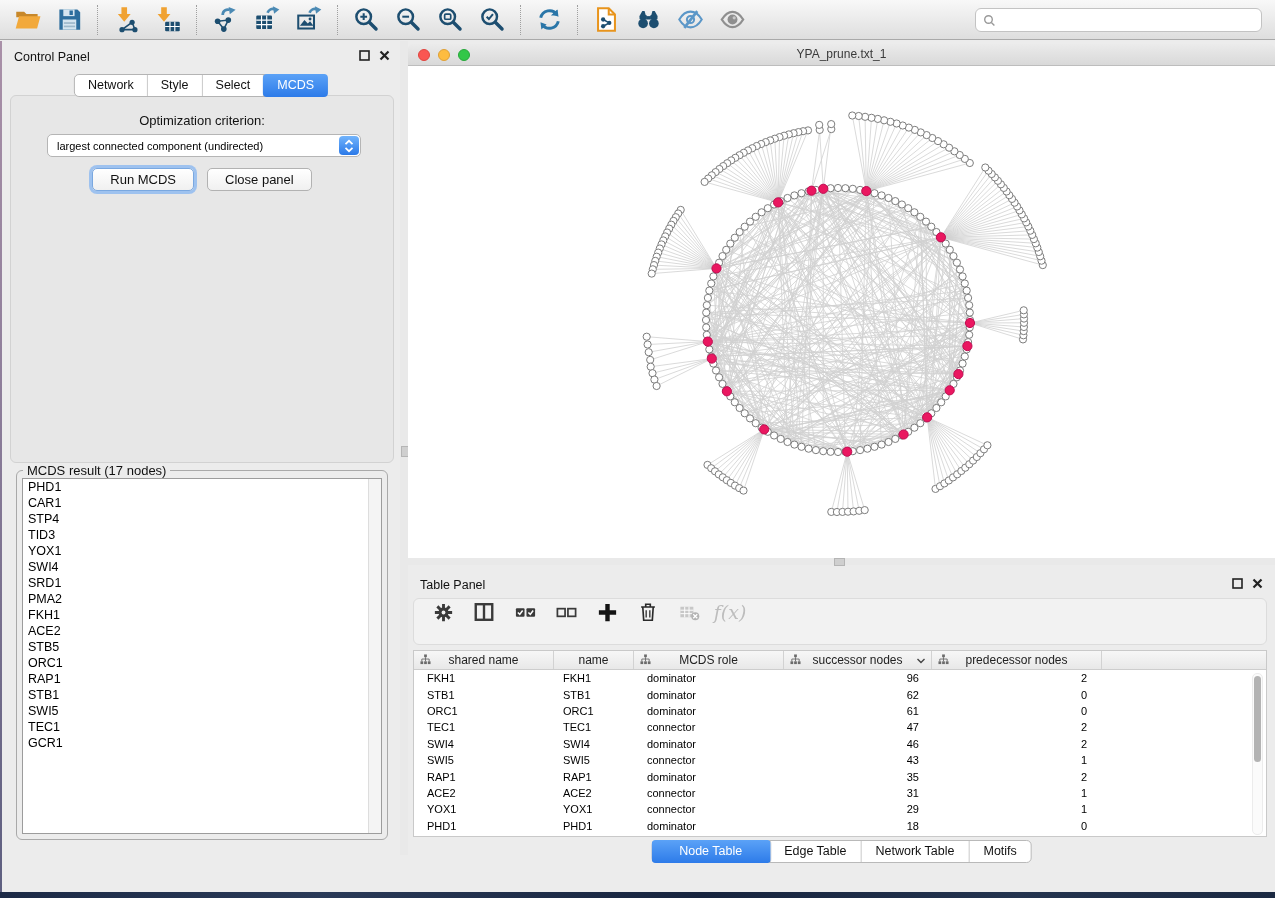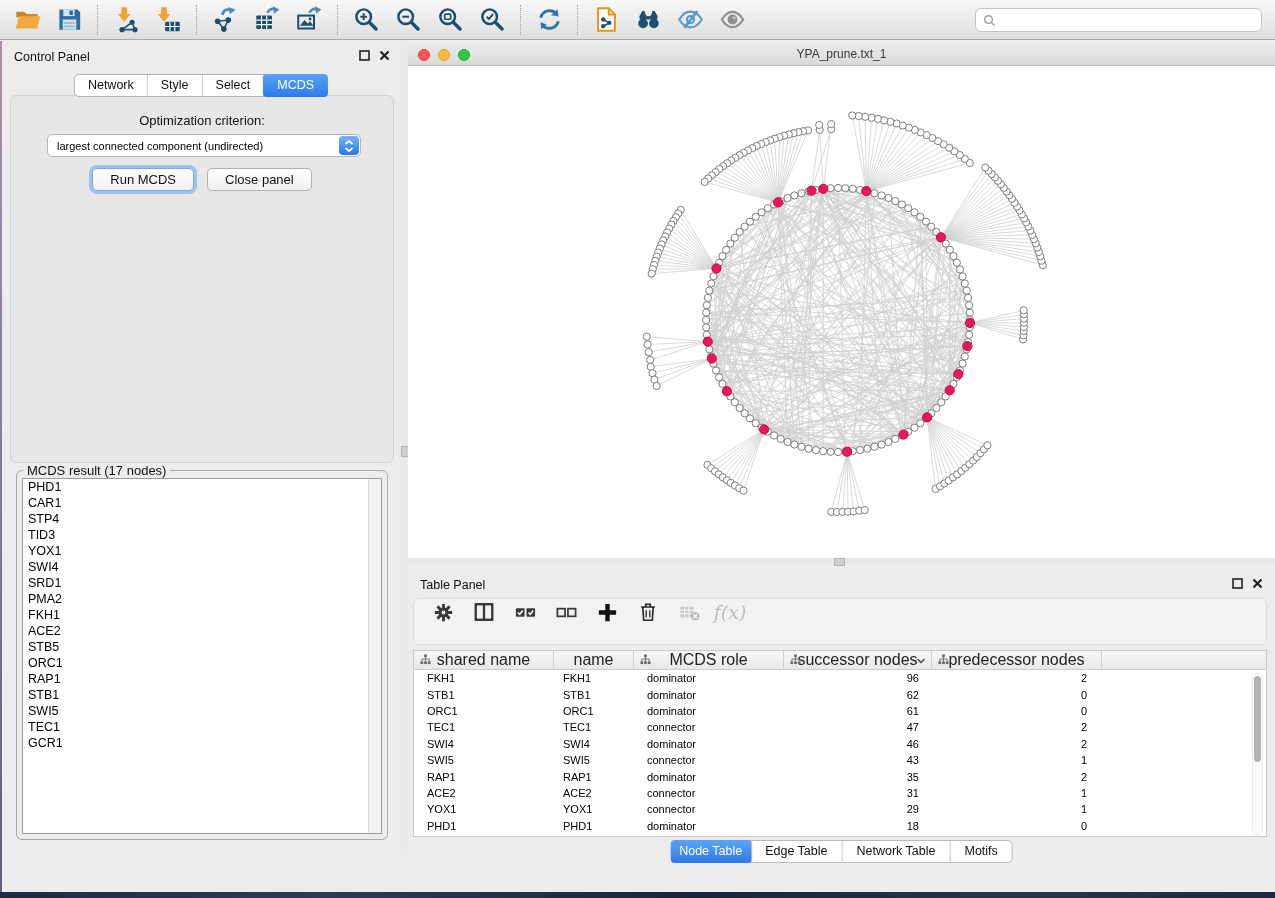--- a/index.html
+++ b/index.html
@@ -70,35 +70,35 @@
 
   
   .table-panel{position:absolute;left:408px;top:571px;width:867px;height:290px;background:#ececec;}
   .tp-toolbar{position:absolute;left:5px;top:27px;width:854px;height:47px;background:#f2f2f2;
     border:1px solid #dcdcdc;border-radius:6px;display:flex;align-items:flex-start;padding-left:16px;box-sizing:border-box;gap:15px;}
   .tp-icon{width:26px;height:26px;display:flex;align-items:center;justify-content:center;}
   .fx{font-family:"DejaVu Serif",serif;font-style:italic;color:#bdbdbd;font-size:19px;}
   .node-table{position:absolute;left:5px;top:79px;width:854px;height:187px;background:#fff;
     border:1px solid #c9c9c9;box-sizing:border-box;overflow:hidden;}
   .nt-header{display:flex;height:18px;background:linear-gradient(#f7f7f7,#e8e8e8);border-bottom:1px solid #cdcdcd;}
-  .nt-h{position:relative;display:flex;align-items:center;justify-content:center;font-size:16px;color:#222;
+  .nt-h{position:relative;display:flex;align-items:center;justify-content:center;font-size:12px;color:#222;
     border-right:1px solid #d2d2d2;box-sizing:border-box;gap:4px;}
   .nt-h .tree{position:absolute;left:6px;top:3px;}
   .nt-row{display:flex;height:16.4px;align-items:center;}
   .nt-c{font-size:11px;color:#000;box-sizing:border-box;}
   .w0{width:140px;} .w1{width:80px;} .w2{width:150px;} .w3{width:148px;} .w4{width:170px;}
   .a-l12{padding-left:13px;text-align:left;} .a-l8{padding-left:9px;text-align:left;}
   .a-r12{padding-right:13px;text-align:right;} .a-r14{padding-right:15px;text-align:right;}
   .nt-scroll{position:absolute;right:3px;top:22px;width:9px;height:160px;background:#fbfbfb;border:1px solid #ececec;border-radius:5px;}
   .nt-thumb{position:absolute;left:0.5px;top:2px;width:7px;height:86px;background:#b3b3b3;border-radius:4px;}
   .tp-tabs{position:absolute;left:50%;transform:translateX(-50%);top:269px;display:flex;
     background:#fff;border:1px solid #b9b9b9;border-radius:5px;}
   .tp-tab{padding:3px 14px;font-size:12.5px;color:#111;border-right:1px solid #c9c9c9;line-height:15px;}
   .tp-tab:last-child{border-right:none;}
-  .tp-tab.active{background:linear-gradient(#5ba2f7,#2d7be9);color:#fff;border-radius:4px;margin:-1px;padding:4px 9px;}
+  .tp-tab.active{background:linear-gradient(#5ba2f7,#2d7be9);color:#fff;border-radius:4px;margin:-1px;padding:4px 28px;}
 
   
   .status-bar{position:absolute;left:0;top:855px;width:1275px;height:37px;background:#ececec;border-top:1px solid #c6c6c6;}
   .status-left-btn{position:absolute;left:12px;top:10px;width:28px;height:23px;background:linear-gradient(#fcfcfc,#eee);
     border:1px solid #b3b3b3;border-radius:3px;display:flex;align-items:center;justify-content:center;}
   .memory-btn{position:absolute;right:13px;top:8px;height:24px;background:linear-gradient(#fcfcfc,#efefef);
     border:1px solid #b3b3b3;border-radius:2px;display:flex;align-items:center;gap:6px;padding:0 10px;font-size:12.5px;color:#111;}
   .memdot{width:11px;height:11px;border-radius:50%;background:#1d9e33;}
   .wallpaper{position:absolute;left:0;top:892px;width:1275px;height:6px;
     background:linear-gradient(90deg,#1c2a46,#2a3a58 25%,#17243e 55%,#24344f 80%,#1b2942);}

